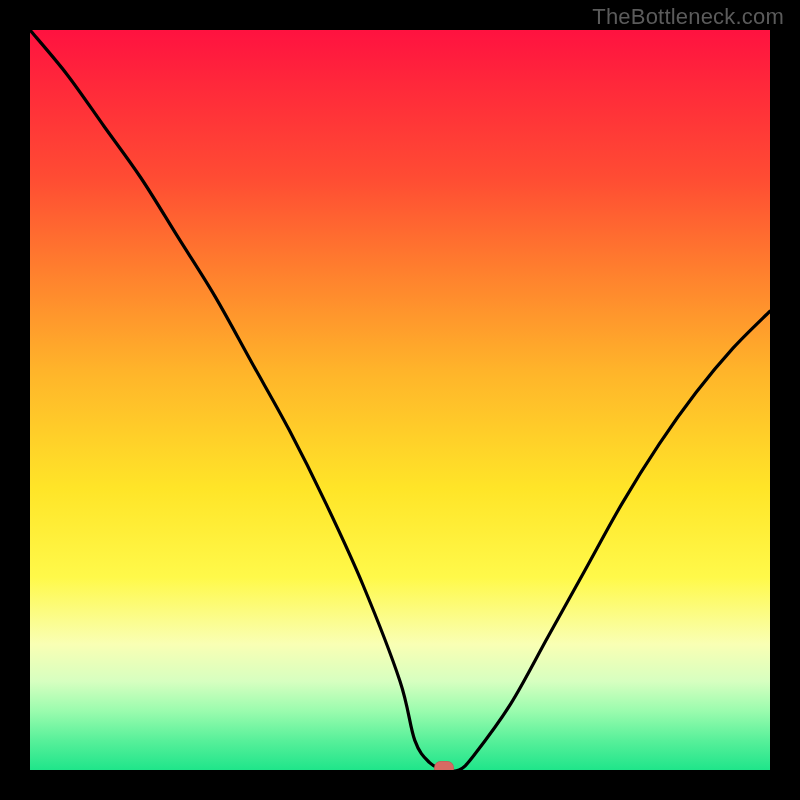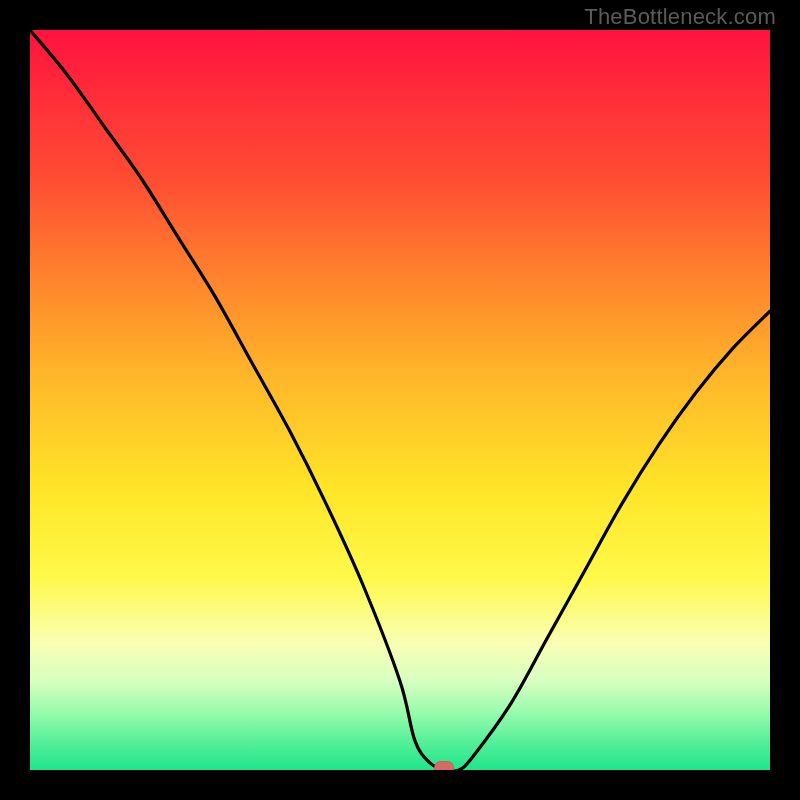--- a/index.html
+++ b/index.html
@@ -13,21 +13,21 @@
   }
   .frame {
     position: relative;
     width: 800px;
     height: 800px;
     background: #000;
   }
   .watermark {
     position: absolute;
     top: 4px;
-    right: 24px;
+    right: 16px;
     font-size: 22px;
     color: #5b5b5b;
     font-weight: 500;
     letter-spacing: 0.2px;
     z-index: 20;
   }
   .plot-area {
     position: absolute;
     left: 30px;
     top: 30px;

